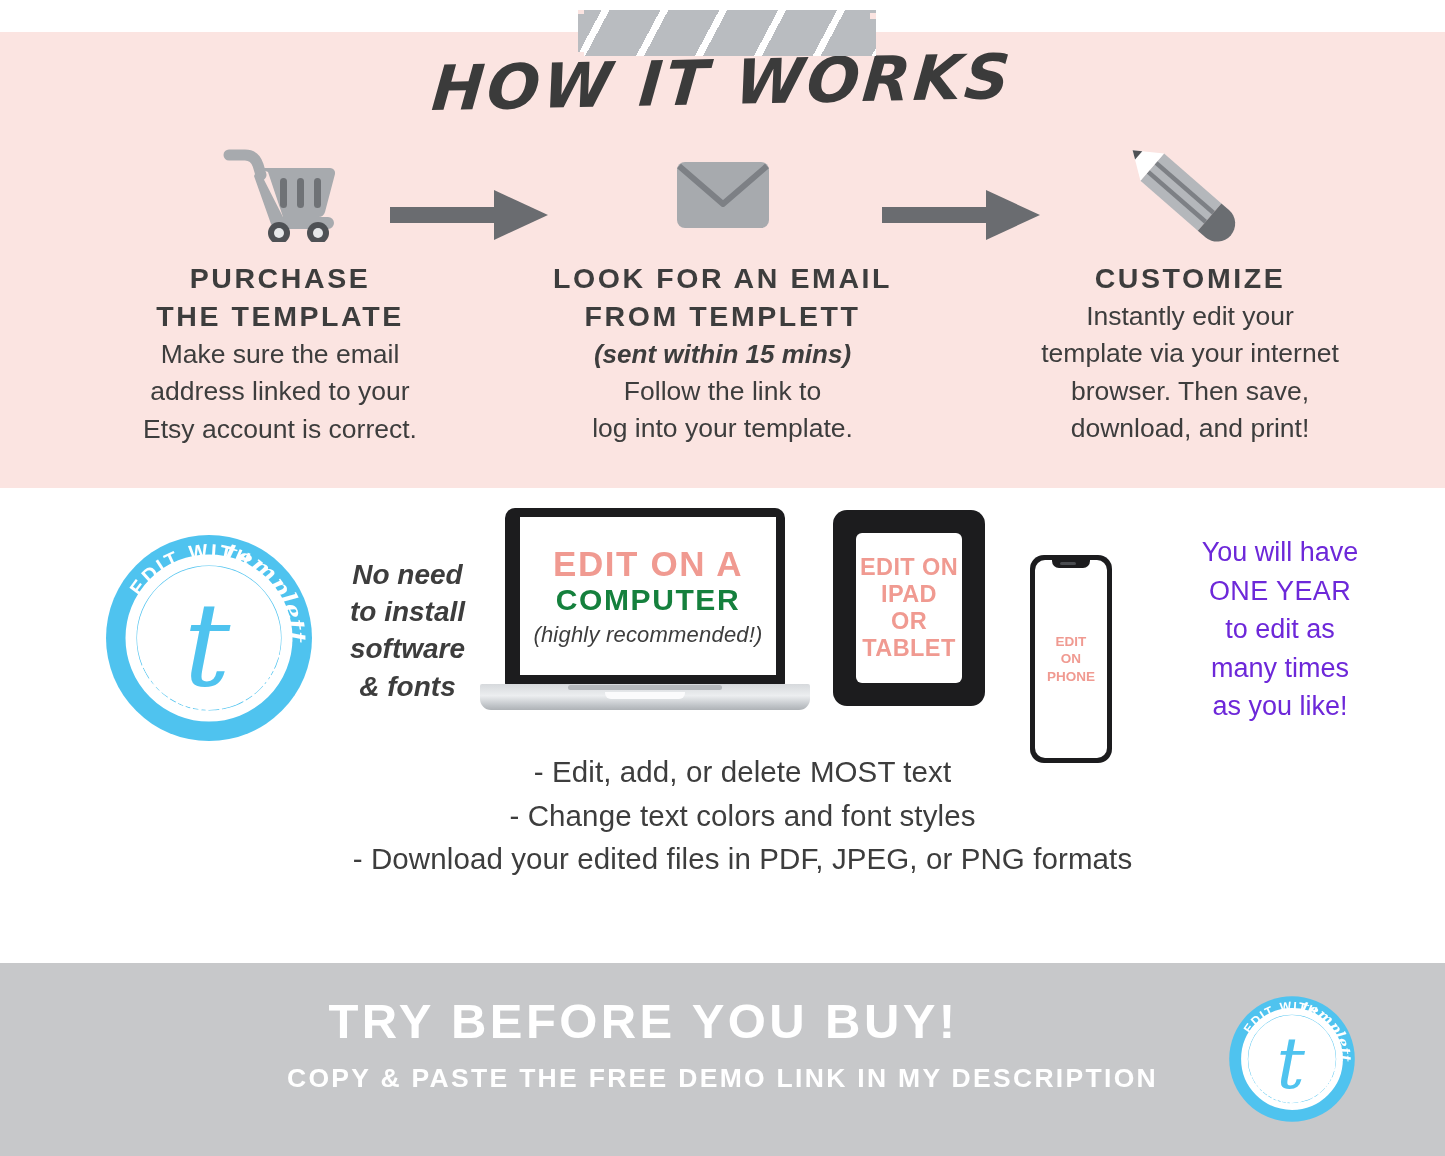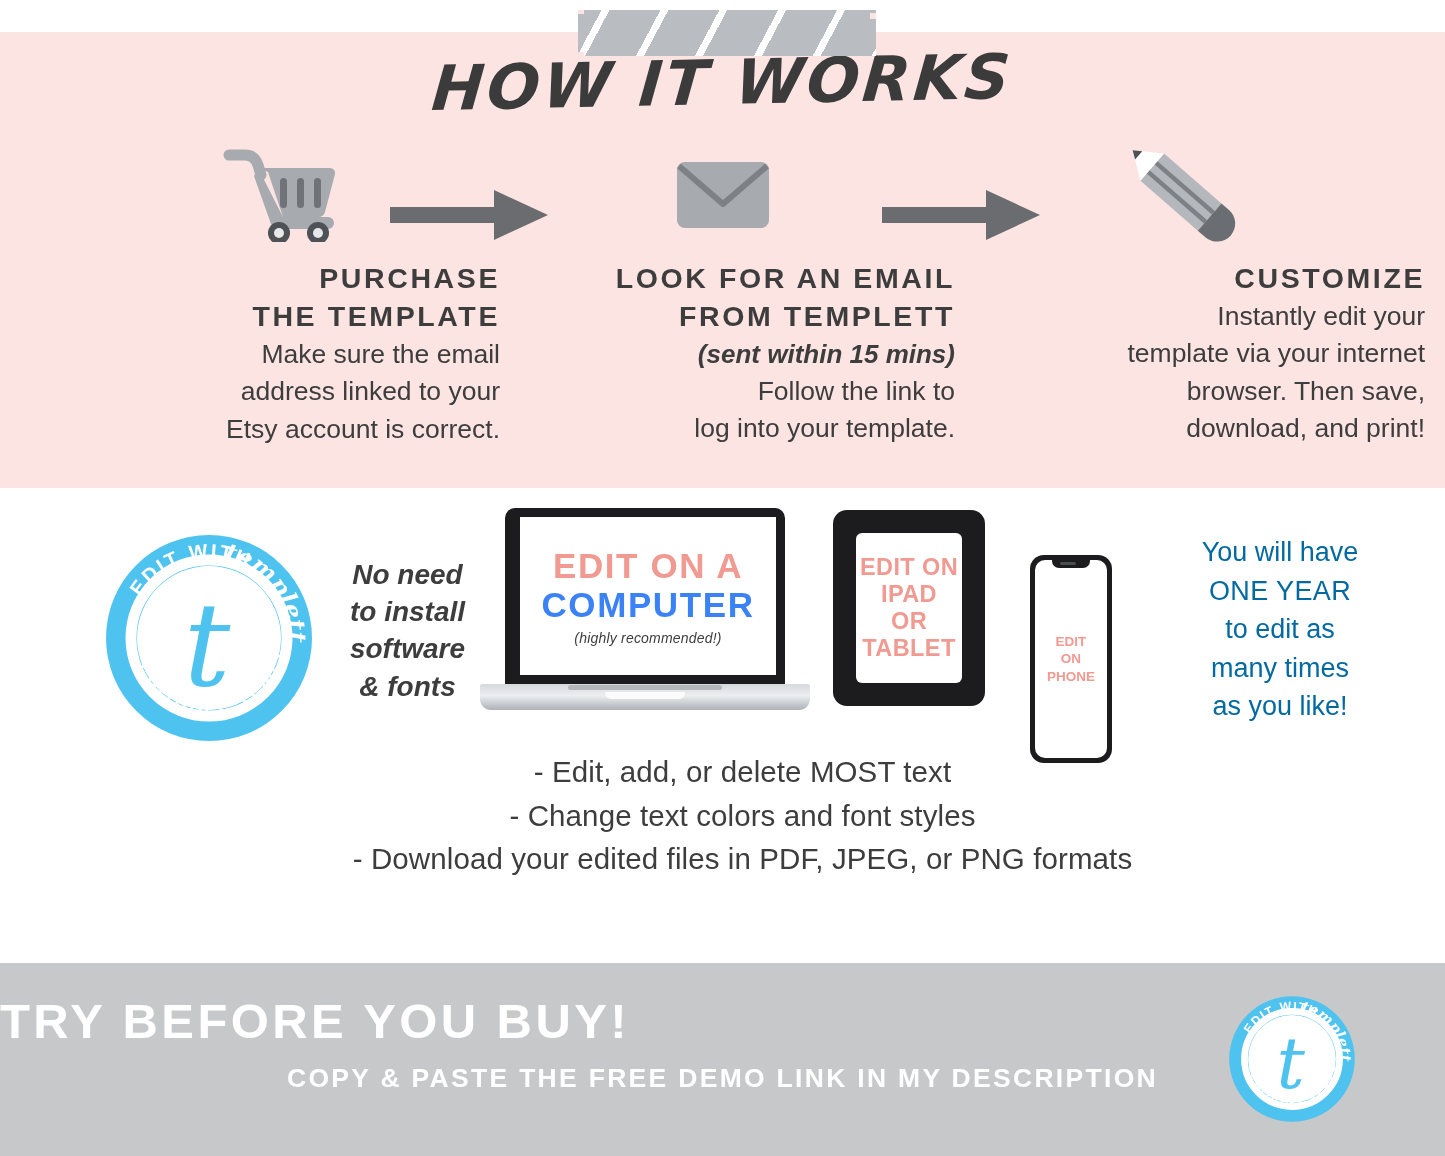--- a/index.html
+++ b/index.html
@@ -55,21 +55,21 @@
     font-weight: bold;
     font-style: italic;
     letter-spacing: 3px;
     color: #3b3b3b;
     transform: skewX(-6deg) rotate(-1.2deg);
   }
 
   .step-col {
     position: absolute;
     top: 140px;
-    text-align: right;
+    text-align: center;
   }
   #step-1 { left: 60px;  width: 440px; }
   #step-2 { left: 490px; width: 465px; }
   #step-3 { left: 955px; width: 470px; }
 
   .step-icon-slot { height: 120px; position: relative; }
 
   .step-heading {
     font-size: 28.5px;
     font-weight: bold;
@@ -157,25 +157,25 @@
   #laptop .hinge {
     position: absolute; left: 88px; top: 1px;
     width: 154px; height: 5px;
     background: #b4b8bc; border-radius: 3px;
   }
   .laptop-line-1 {
     font-size: 35px; font-weight: bold; letter-spacing: 1.6px;
     color: #f09a91; line-height: 1.12;
   }
   .laptop-line-2 {
-    font-size: 35px; font-weight: bold; letter-spacing: 1.6px;
-    color: #3b82f6; line-height: 1.12;
+    font-size: 30px; font-weight: bold; letter-spacing: 1.6px;
+    color: #15803d; line-height: 1.12;
   }
   .laptop-line-3 {
-    font-size: 14px; font-style: italic; color: #3d3d3d;
+    font-size: 22px; font-style: italic; color: #3d3d3d;
     margin-top: 6px; letter-spacing: 0.2px;
   }
 
   
   #tablet { position: absolute; left: 833px; top: 22px; width: 152px; height: 196px; }
   #tablet .frame {
     width: 100%; height: 100%;
     background: #1c1c1e;
     border-radius: 14px;
     padding: 23px;
@@ -225,21 +225,21 @@
     background: #4a4c50; border-radius: 2px;
   }
 
   #one-year-text {
     position: absolute;
     left: 1135px; top: 45px;
     width: 290px;
     text-align: center;
     font-size: 27px;
     line-height: 1.43;
-    color: #0369a1;
+    color: #6d28d9;
   }
   #one-year-text .strong { font-weight: normal; letter-spacing: 0.4px; }
 
   #feature-list {
     position: absolute;
     left: 0; top: 262px;
     width: 1445px;
     text-align: center;
     padding-left: 40px;
   }
@@ -253,21 +253,21 @@
 
   
   #footer-section {
     position: absolute;
     left: 0; top: 963px;
     width: 1445px; height: 193px;
     background: #c7c8ca;
   }
   #footer-title {
     position: absolute; left: 0; top: 30px;
-    width: 1287px; text-align: left;
+    width: 1287px; text-align: center;
     font-size: 49px; font-weight: bold;
     letter-spacing: 3.4px;
     color: #ffffff;
   }
   #footer-sub {
     position: absolute; left: 0; top: 100px;
     width: 1445px; text-align: center;
     font-size: 26.5px; font-weight: bold;
     letter-spacing: 2.3px;
     color: #ffffff;

